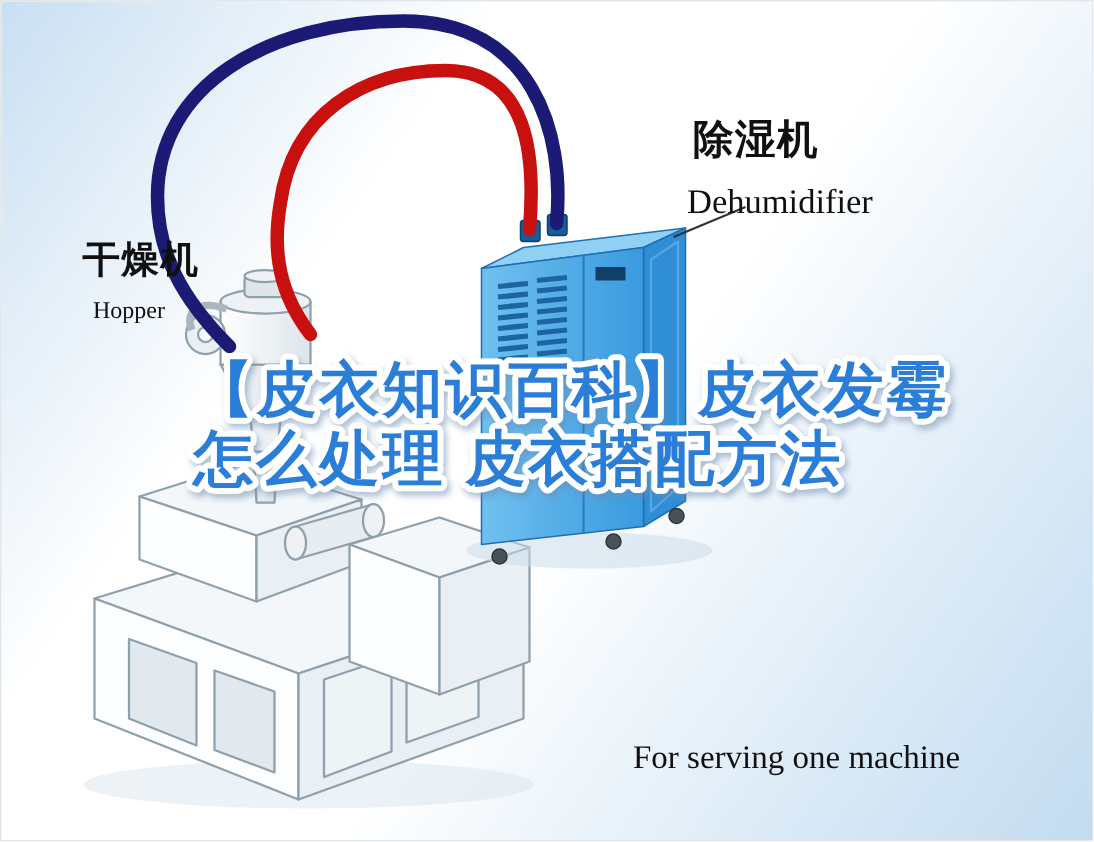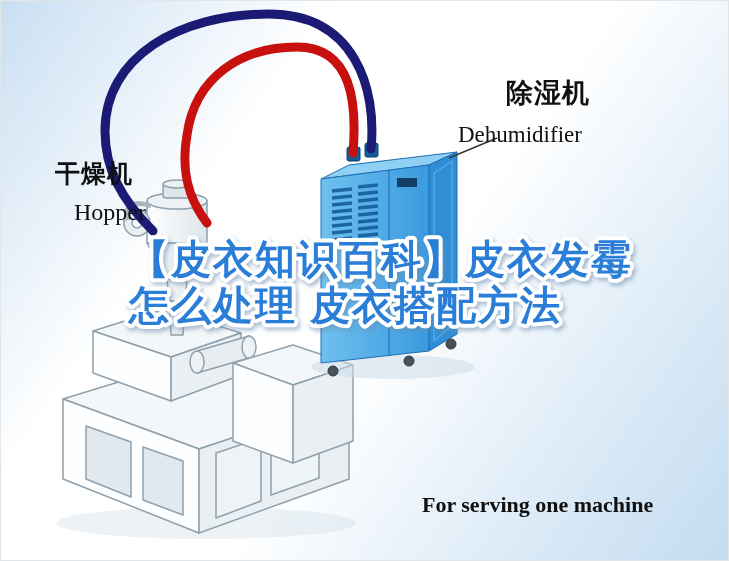--- a/index.html
+++ b/index.html
@@ -10,26 +10,26 @@
     box-sizing:border-box;
     border:1px solid #e3e6e9;
     background:
       linear-gradient(125deg, #c9dff2 0%, #ffffff 30%, #ffffff 55%, #d9e9f6 82%, #c3dcf0 100%);
     font-family:"Liberation Sans", sans-serif;
   }
   .stage svg{position:absolute;left:0;top:0;}
   .lbl{position:absolute;color:#101010;white-space:nowrap;line-height:1;}
   .lbl-cn{font-weight:bold;font-family:"Liberation Sans",sans-serif;}
   .lbl-en{font-family:"Liberation Serif", serif;}
-  .dehu-cn{left:461px;top:79px;font-size:27px;letter-spacing:1px;margin-left:44px;}
+  .dehu-cn{left:461px;top:79px;font-size:27px;letter-spacing:1px;}
   .dehu-en{left:457px;top:122px;font-size:23px;}
   .hopper-cn{left:54px;top:160px;font-size:25px;letter-spacing:1px;}
-  .hopper-en{left:61px;top:199px;font-size:24px;margin-left:12px;}
+  .hopper-en{left:61px;top:199px;font-size:16px;}
   .caption-cn{left:398px;top:453px;font-size:30px;letter-spacing:2px;}
-  .caption-en{left:421px;top:493px;font-size:22px;font-weight:bold;}
+  .caption-en{left:421px;top:493px;font-size:22px;}
   .title-text{
     fill:#2b7ed8;
     stroke:#ffffff;
     stroke-width:8px;
     stroke-linejoin:round;
     paint-order:stroke fill;
     font-family:"Liberation Sans",sans-serif;
     font-weight:bold;
     font-size:40px;
     letter-spacing:2px;

